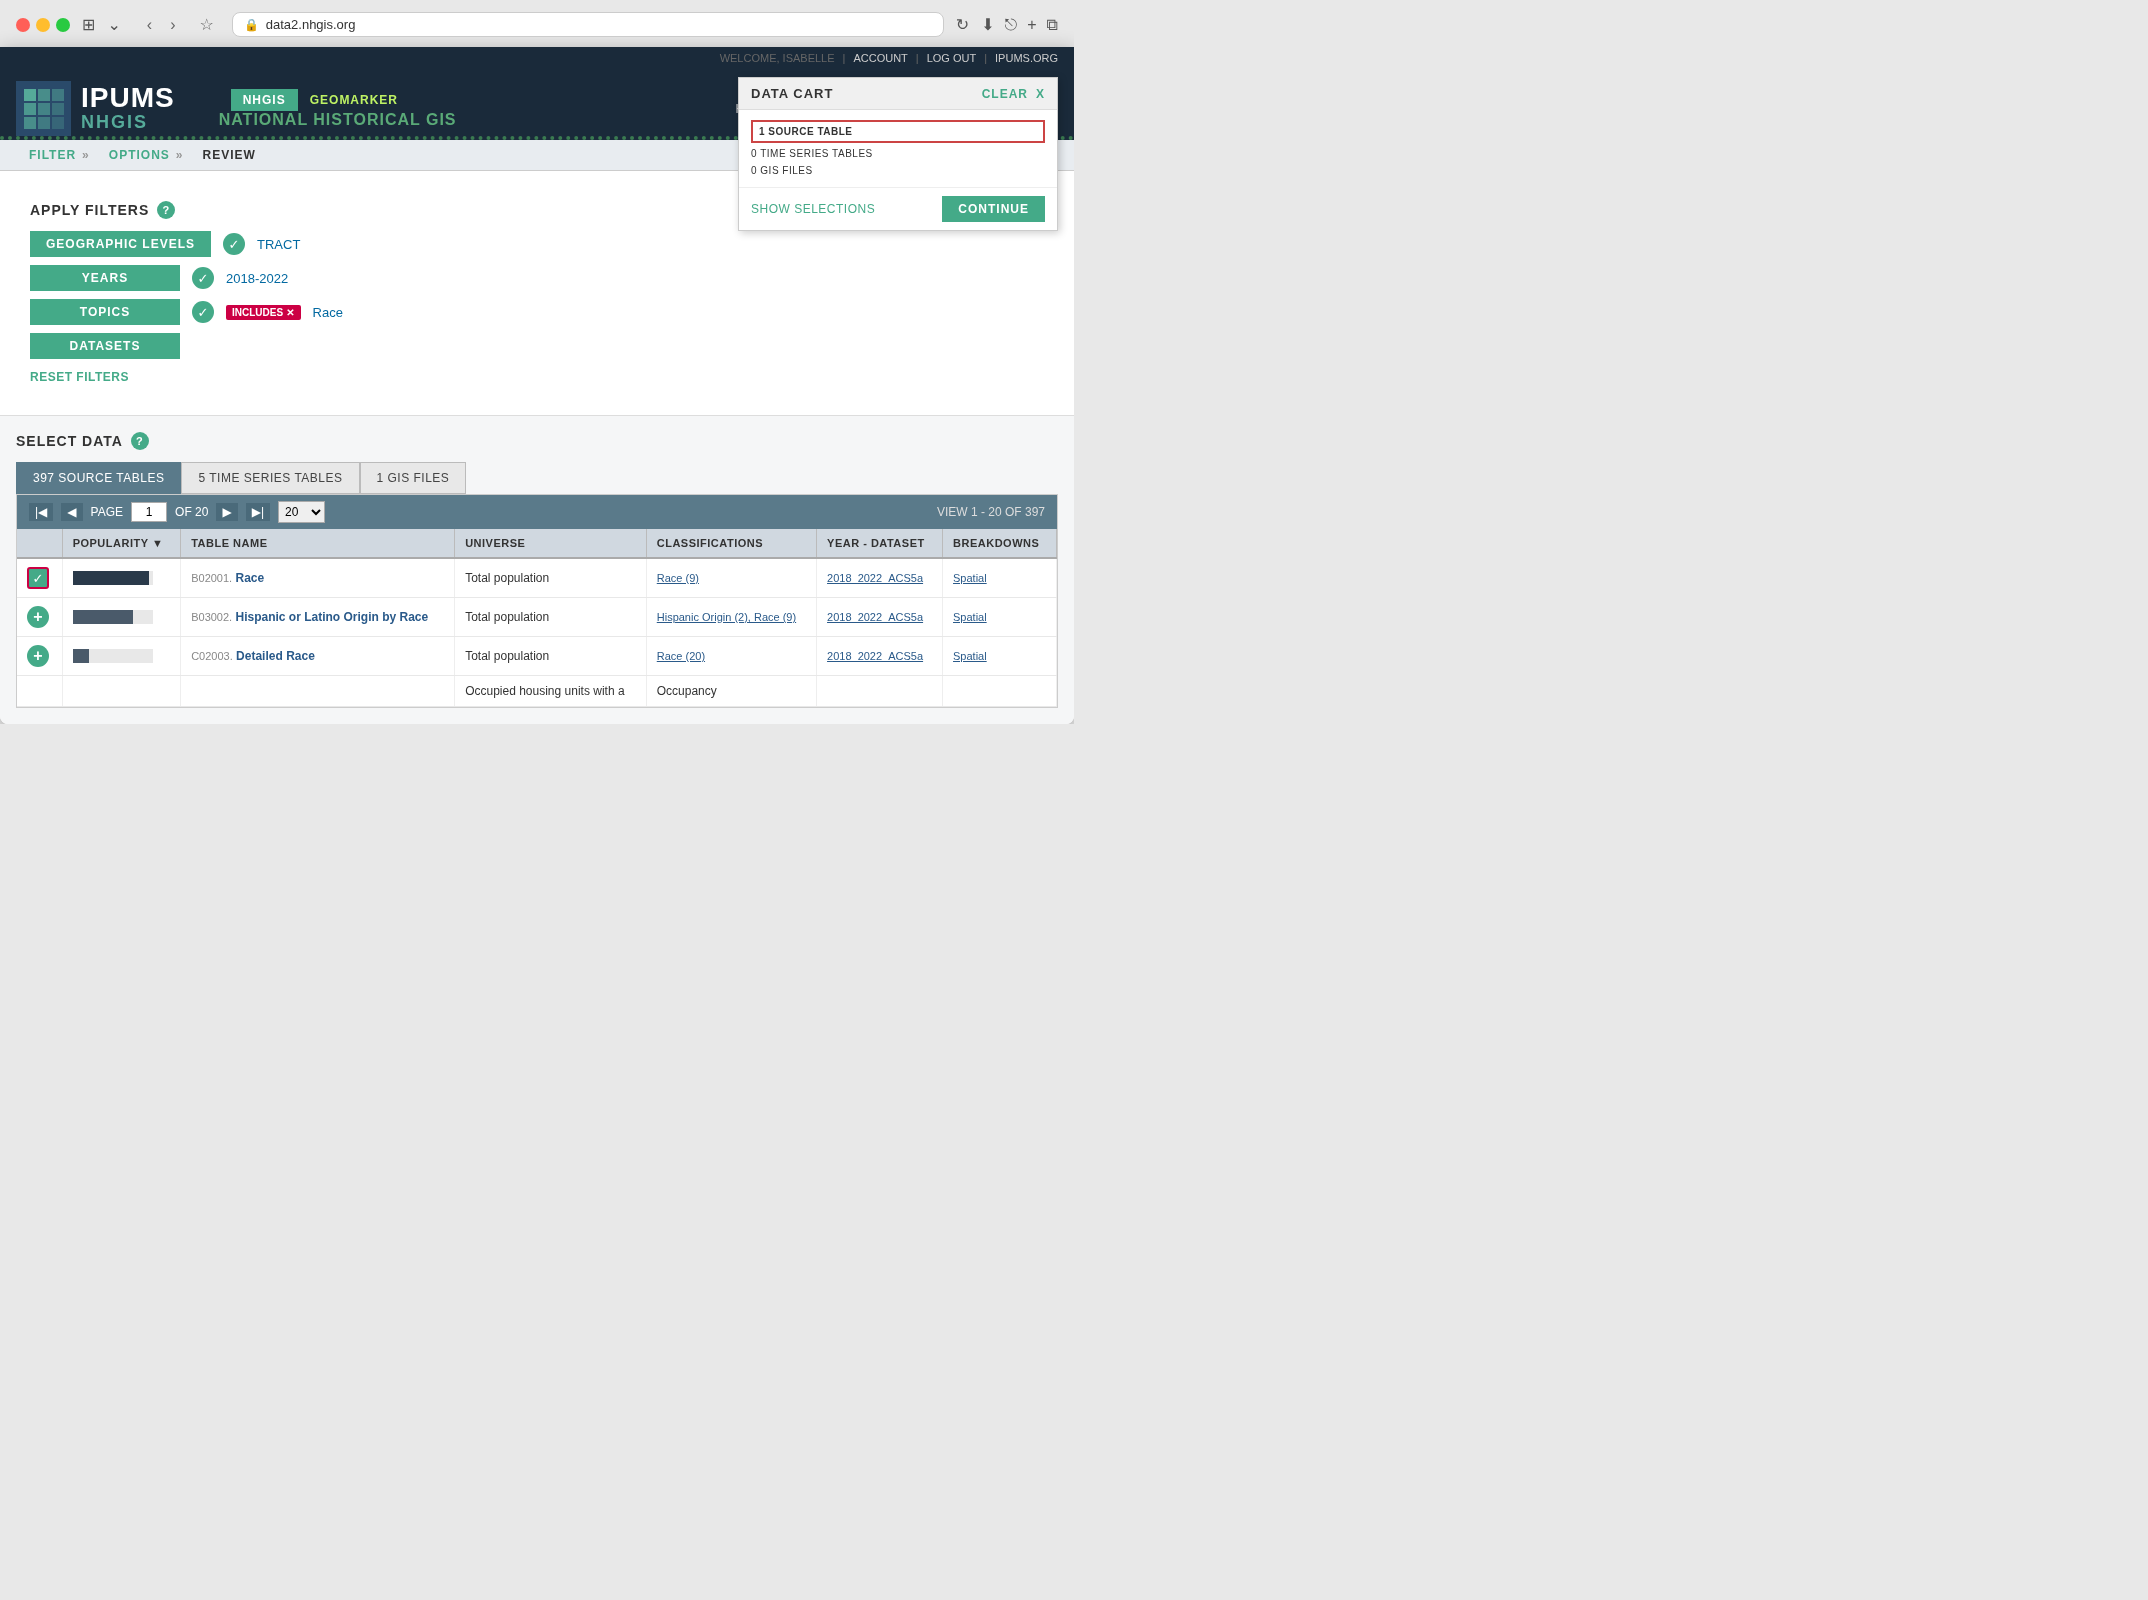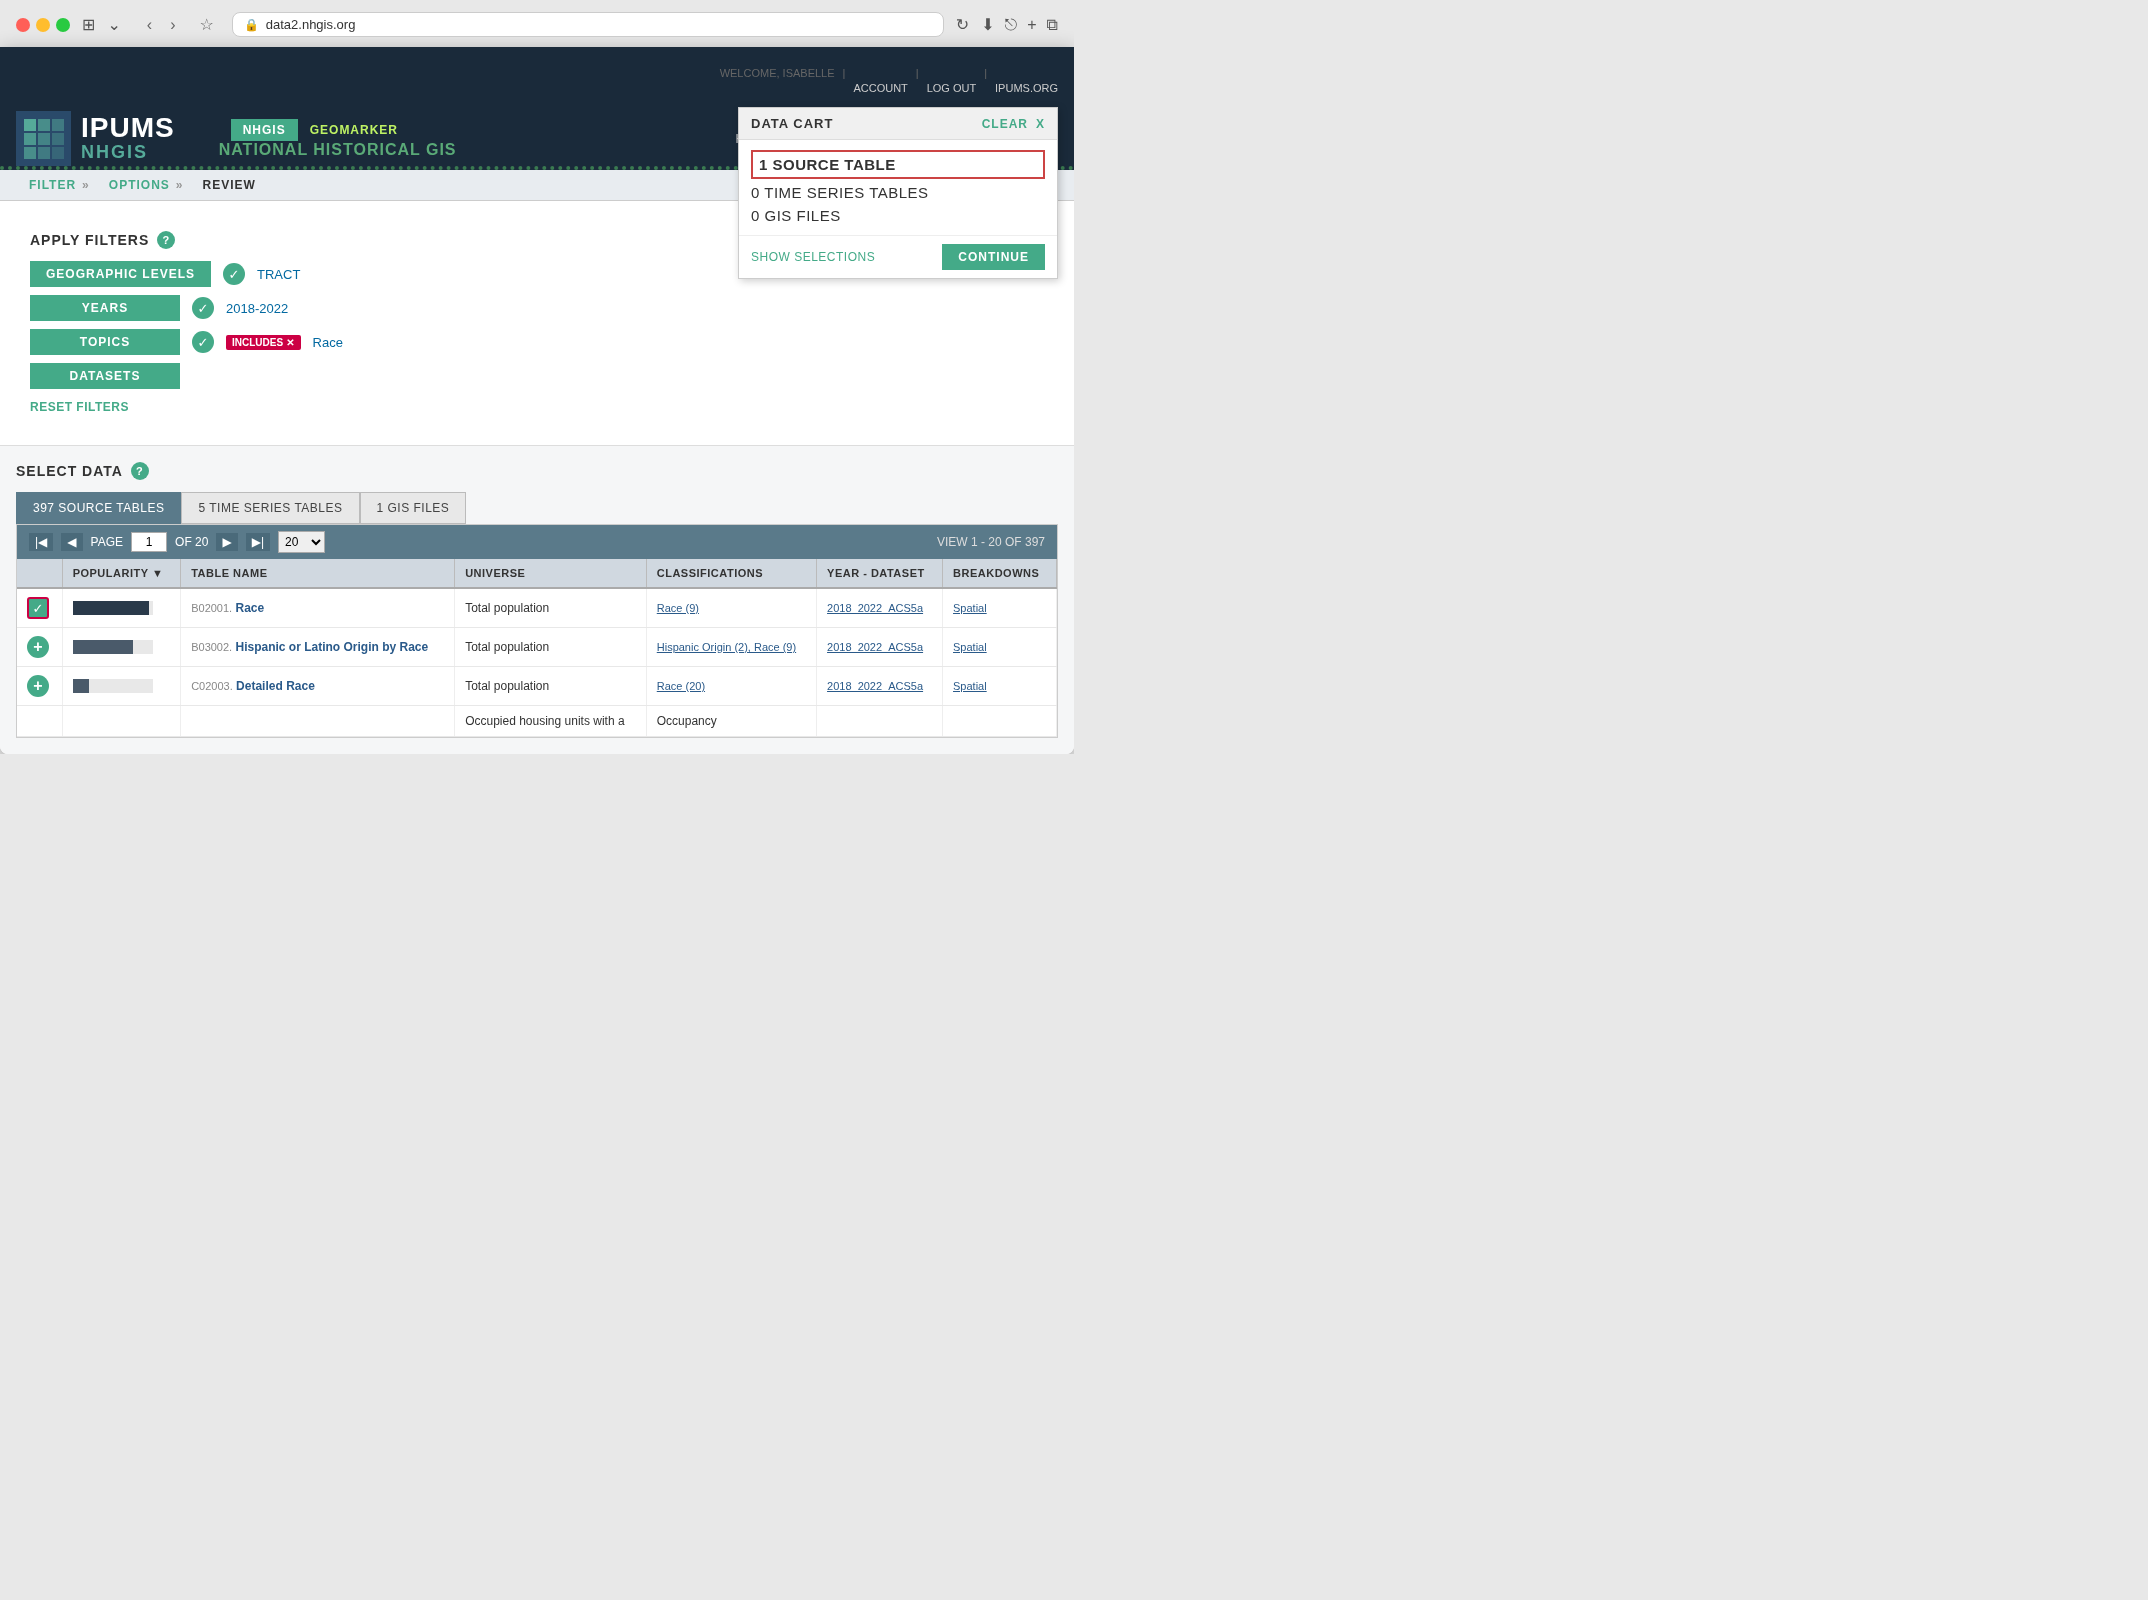--- a/index.html
+++ b/index.html
@@ -53,21 +53,21 @@
       background: #1a2a3a;
       color: #ccc;
       font-size: 11px;
       text-align: right;
       padding: 5px 16px;
       display: flex;
       justify-content: flex-end;
       align-items: center;
       gap: 8px;
     }
-    .top-header a { color: #ccc; text-decoration: none; margin-top: 30px; }
+    .top-header a { color: #ccc; text-decoration: none; }
     .top-header span { color: #666; }
 
     
     .site-header {
       background: #1a2a3a;
       padding: 12px 16px 0;
       position: relative;
     }
     .site-header-top {
       display: flex;
@@ -126,21 +126,21 @@
       border-bottom: 1px solid #ddd;
     }
     .data-cart-title {
       font-weight: bold; font-size: 13px; color: #333; letter-spacing: 1px;
     }
     .data-cart-clear {
       font-size: 12px; color: #4a8; font-weight: bold; cursor: pointer; letter-spacing: 1px;
     }
     .data-cart-items { padding: 8px 12px; }
     .data-cart-item {
-      font-size: 15px; color: #333; padding: 3px 0; letter-spacing: 0.5px;
+      font-size: 10px; color: #333; padding: 3px 0; letter-spacing: 0.5px;
     }
     .data-cart-item.highlighted {
       font-weight: bold;
       border: 2px solid #cc4444;
       padding: 4px 6px;
       margin: 2px 0;
     }
     .data-cart-footer {
       display: flex; align-items: center; justify-content: space-between;
       padding: 8px 12px; border-top: 1px solid #eee;

